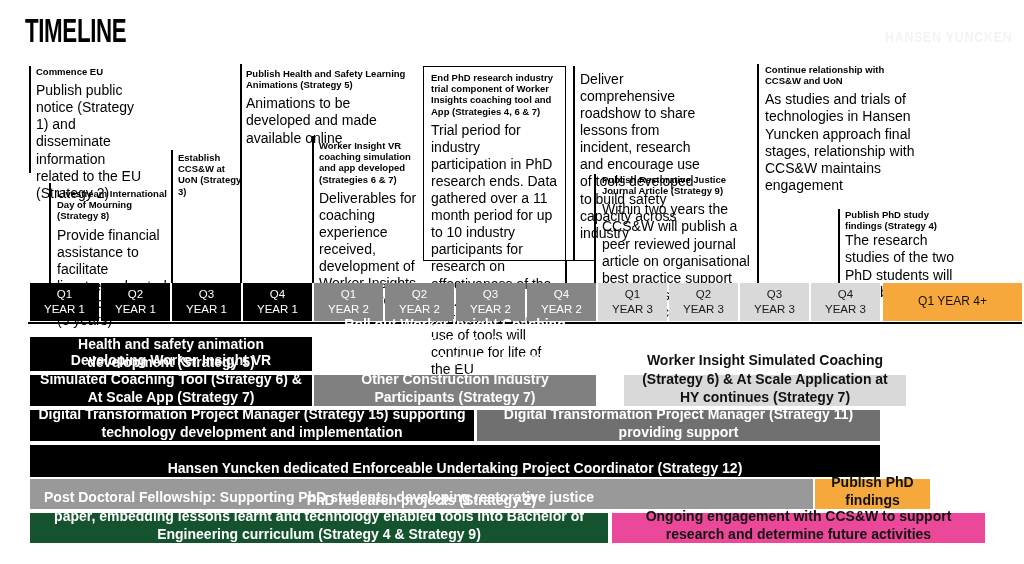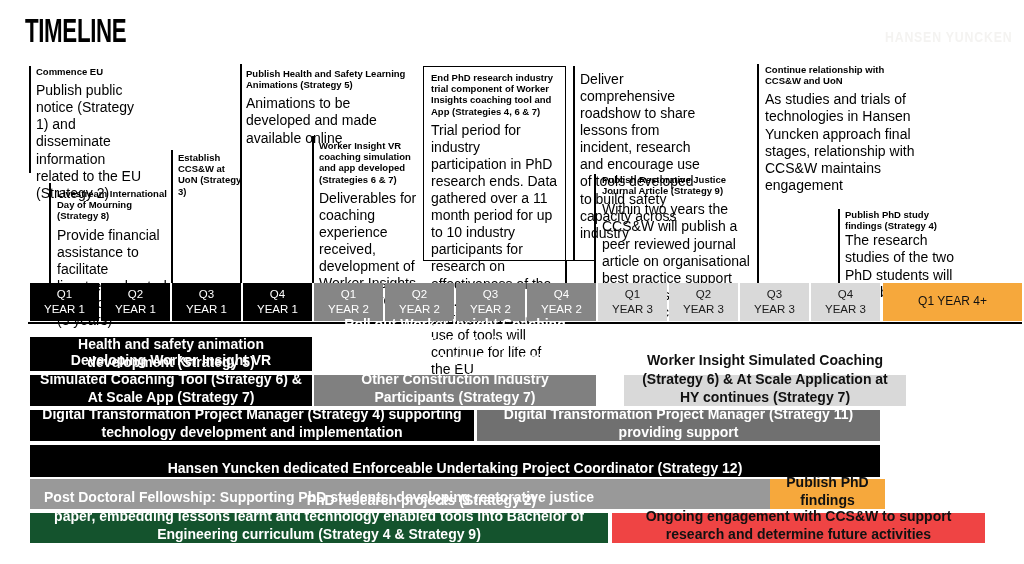--- a/index.html
+++ b/index.html
@@ -72,31 +72,31 @@
   .r2{top:410px;height:31px;}
   .r3{top:445px;height:32px;}
   .r4{top:479px;height:30px;}
   .r5{top:513px;height:30px;}
   .s-black{background:#000;color:#fff;}
   .s-mid{background:#808080;color:#fff;}
   .s-light{background:#d9d9d9;color:#111;margin-left:26px;}
   .s-support{background:#707070;color:#fff;}
   .s-phd{background:#999999;color:#fff;}
   .s-postdoc{background:#14532d;color:#fff;}
-  .s-light2{background:#ef4444;color:#111;}
+  .s-light2{background:#ec4899;color:#111;}
   .s-orange{background:#F6A83C;color:#111;}
   .g00{left:30px;width:282px;}
   .g10{left:30px;width:282px;}
   .g11{left:314px;width:282px;}
   .g12{left:598px;width:282px;}
   .g20{left:30px;width:444px;}
   .g21{left:477px;width:403px;}
   .g30{left:30px;width:850px;}
   .g40{left:30px;width:783px;}
-  .g41{left:770px;width:115px;}
+  .g41{left:815px;width:115px;}
   .g50{left:30px;width:578px;}
   .g51{left:612px;width:373px;}
 </style>
 </head>
 <body>
 
 <div id="stage">
 
   <div class="title">TIMELINE</div>
   <div class="watermark">HANSEN YUNCKEN</div>
@@ -213,21 +213,21 @@
     <span>Developing Worker Insight VR Simulated Coaching Tool (Strategy 6) &amp; At Scale App (Strategy 7)</span>
   </div>
   <div class="seg r1 g11 s-mid">
     <span>Roll out Worker Insight Coaching (Strategy 6) &amp; Worker Insights At Scale Application: Both HY Project Sites &amp; Other Construction Industry Participants (Strategy 7)</span>
   </div>
   <div class="seg r1 g12 s-light">
     <span>Worker Insight Simulated Coaching (Strategy 6) &amp; At Scale Application at HY continues (Strategy 7)</span>
   </div>
 
   <div class="seg r2 g20 s-black">
-    <span>Digital Transformation Project Manager (Strategy 4) supporting technology development and implementation</span>
+    <span>Digital Transformation Project Manager (Strategy 15) supporting technology development and implementation</span>
   </div>
   <div class="seg r2 g21 s-support">
     <span>Digital Transformation Project Manager (Strategy 11) providing support</span>
   </div>
 
   <div class="seg r3 g30 s-black">
     <span>Hansen Yuncken dedicated Enforceable Undertaking Project Coordinator (Strategy 12)</span>
   </div>
 
   <div class="seg r4 g40 s-phd">

